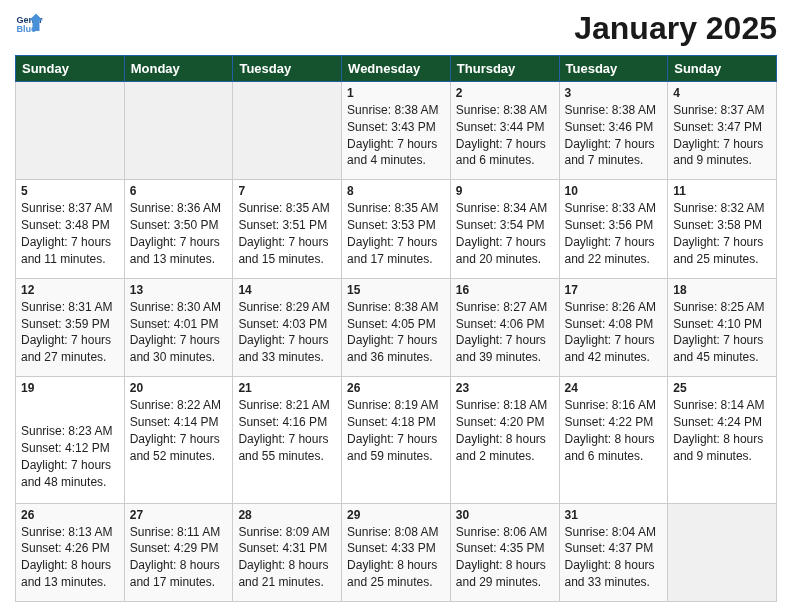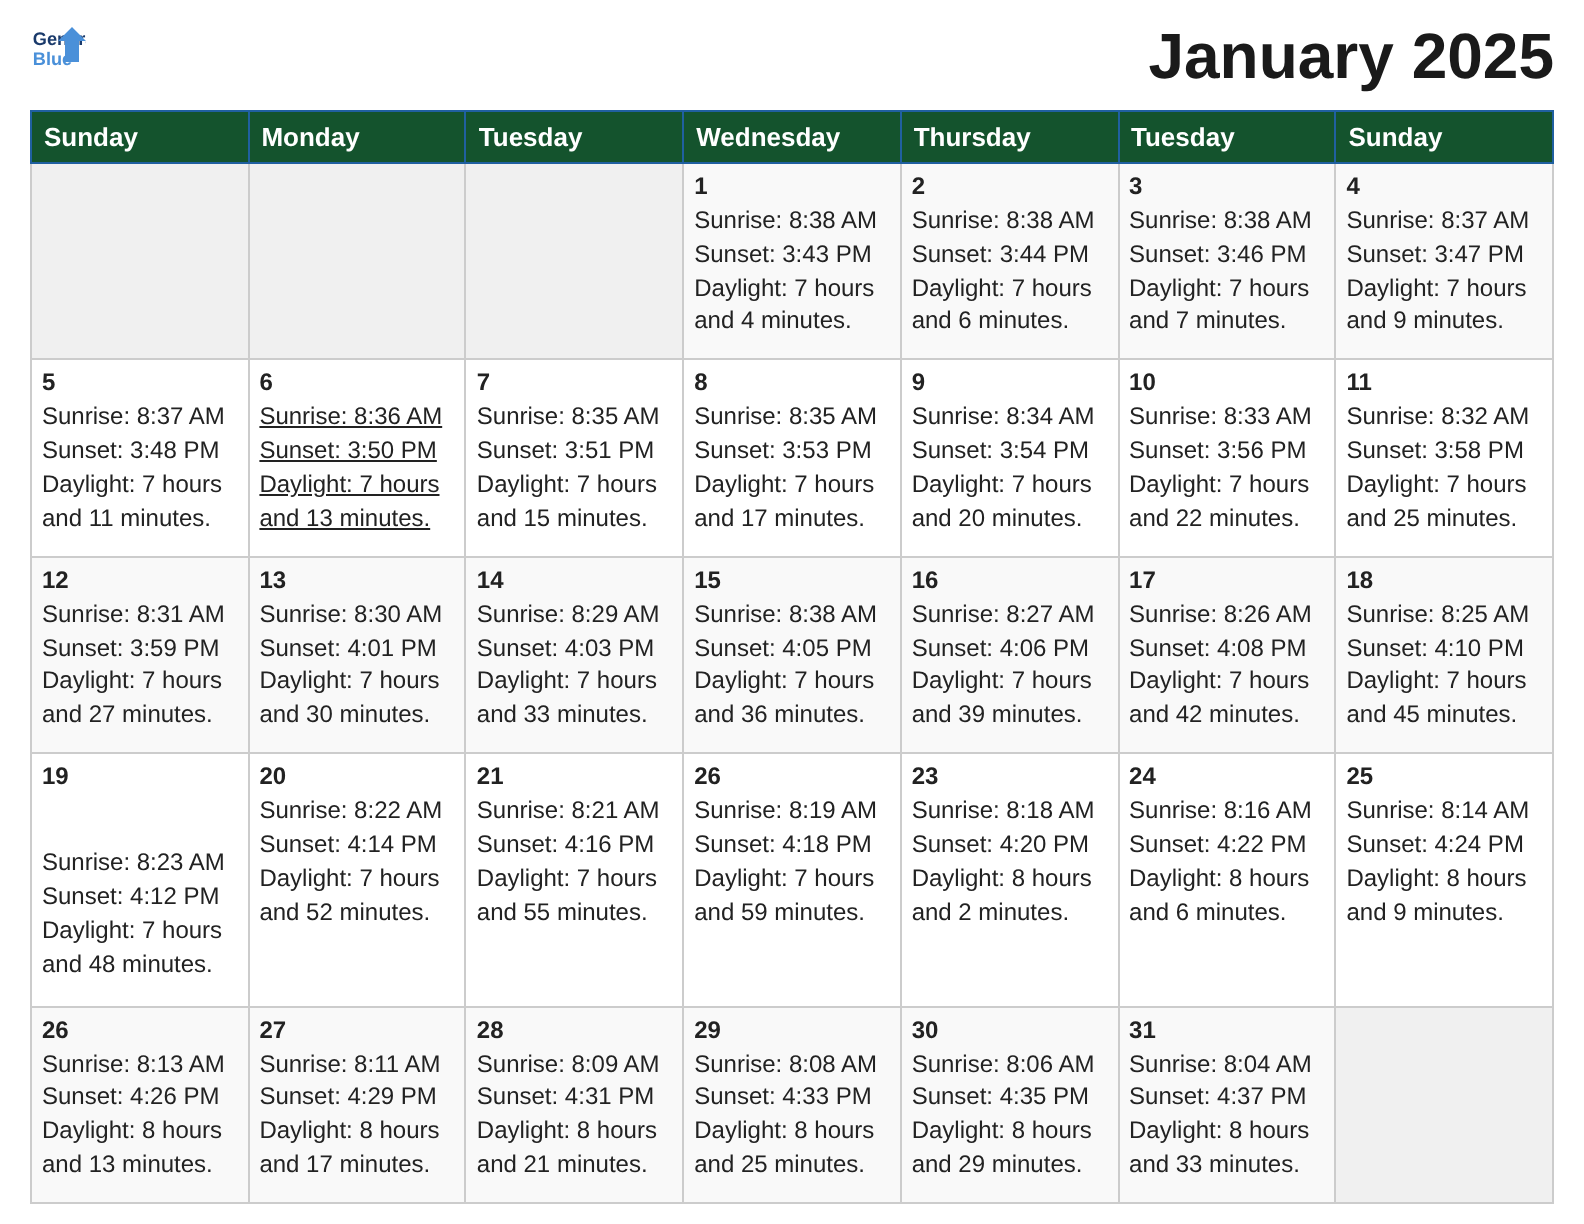--- a/index.html
+++ b/index.html
@@ -155,21 +155,21 @@
         <tr>
           <td>
             <span class="day-number">5</span>
             <div class="day-info" style="white-space: pre-line;">Sunrise: 8:37 AM
 Sunset: 3:48 PM
 Daylight: 7 hours
 and 11 minutes.</div>
           </td>
           <td>
             <span class="day-number">6</span>
-            <div class="day-info" style="white-space: pre-line; text-decoration: underline;">Sunrise: 8:36 AM
+            <div class="day-info" style="white-space: pre-line;">Sunrise: 8:36 AM
 Sunset: 3:50 PM
 Daylight: 7 hours
 and 13 minutes.</div>
           </td>
           <td>
             <span class="day-number">7</span>
             <div class="day-info" style="white-space: pre-line;">Sunrise: 8:35 AM
 Sunset: 3:51 PM
 Daylight: 7 hours
 and 15 minutes.</div>

